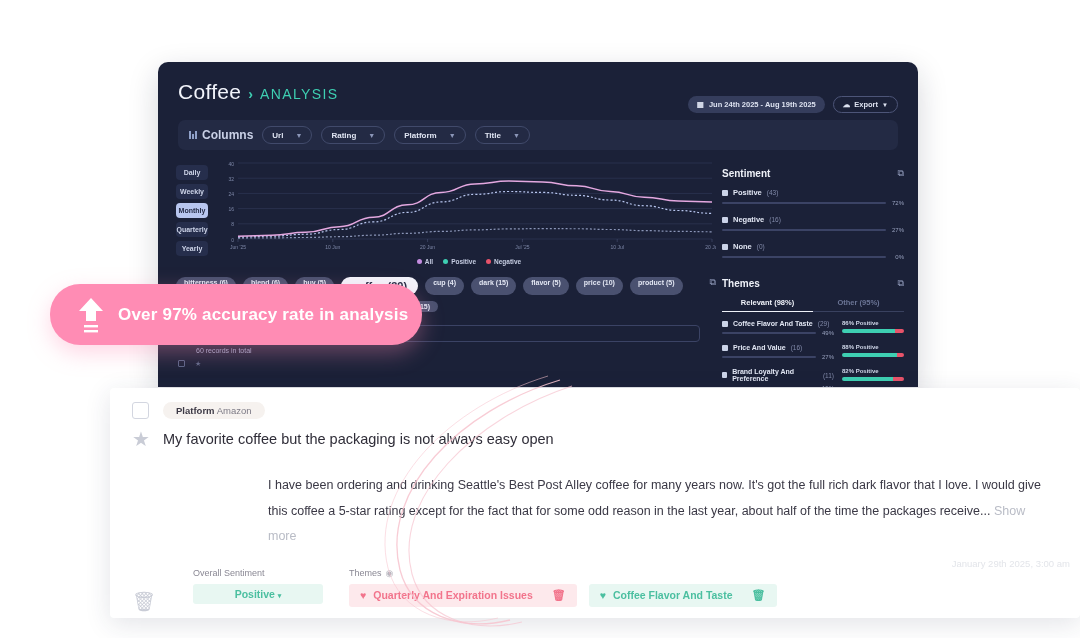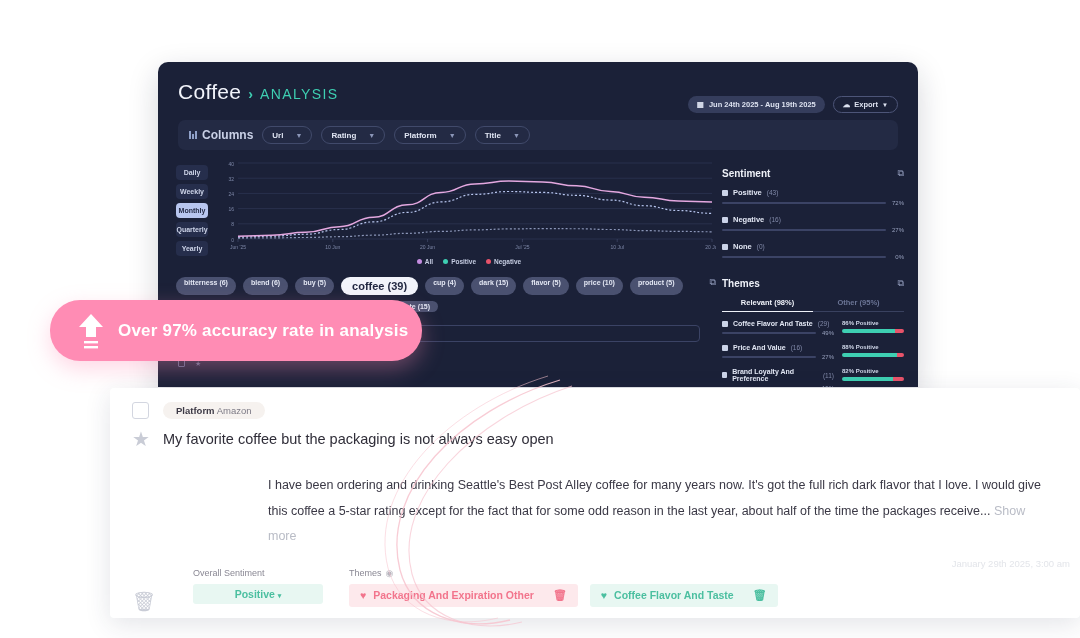--- a/index.html
+++ b/index.html
@@ -124,21 +124,21 @@
   .tab.off { color:#6b7596; border-bottom:1px solid #39415f; }
 
   .trow { margin-bottom:8px; display:flex; gap:8px; }
   .trow-l { flex:1; min-width:0; }
   .trow-r { width:62px; }
   .tpos { color:#cfd6e8; font-size:6px; font-weight:600; margin-bottom:3px; }
   .posbar { height:4px; border-radius:2px; display:flex; overflow:hidden; }
 
   
   .badge {
-    position:absolute; left:50px; top:300px; width:372px; height:61px;
+    position:absolute; left:50px; top:284px; width:372px; height:61px;
     background:#ff8cb4; border-radius:30px;
     display:flex; align-items:center; gap:14px; padding-left:28px;
     box-shadow:0 8px 22px rgba(255,140,180,.35);
   }
   .badge-ico { width:26px; height:36px; position:relative; flex:none; }
   .badge-txt { color:#fff; font-size:17px; font-weight:700; letter-spacing:.2px; }
 
   
   .card {
     position:absolute; left:110px; top:388px; width:970px; height:230px;
@@ -495,21 +495,21 @@
       </div>
 
       <div class="foot-themes">
         <div class="th-lbl">
           <span>Themes</span>
           <span style="color:#b6b4bd;">◉</span>
         </div>
         <div class="th-chips" id="themechips">
             <div class="th-chip neg">
               <span>♥</span>
-              <span>Packaging And Expiration Other</span>
+              <span>Quarterly And Expiration Issues</span>
               <span class="th-trash">🗑</span>
             </div>
             <div class="th-chip pos">
               <span>♥</span>
               <span>Coffee Flavor And Taste</span>
               <span class="th-trash">🗑</span>
             </div>
           </div>
       </div>
 

